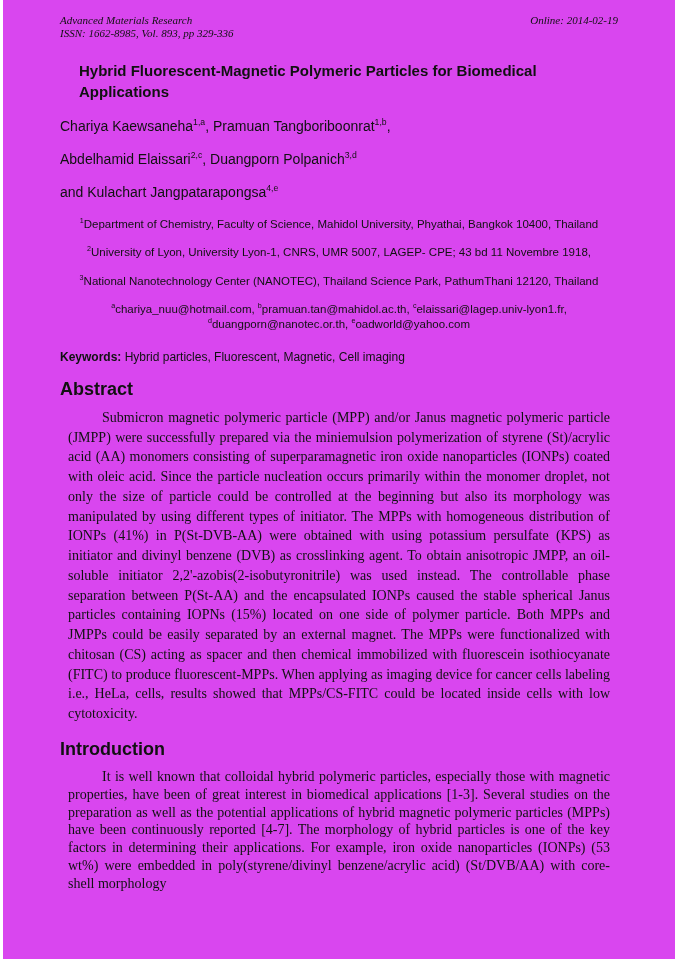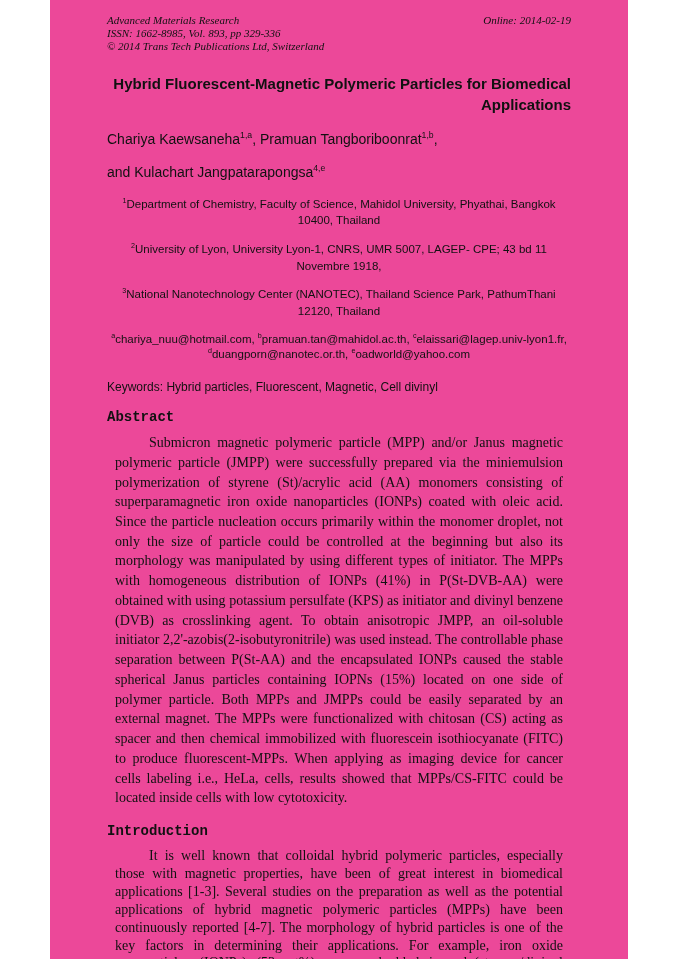--- a/index.html
+++ b/index.html
@@ -2,24 +2,24 @@
 <html><head>
 <meta charset="utf-8">
 <style>
   html, body {
     margin: 0;
     padding: 0;
     background: #ffffff;
   }
   .page {
     position: relative;
-    width: 578px;
+    width: 672px;
     height: 959px;
     margin: 0 auto;
-    background: #ec4899;
+    background: #d946ef;
     color: #111111;
     box-sizing: border-box;
     padding: 14px 57px 0 57px;
     overflow: hidden;
   }
 
   
   .pdf-header {
     display: flex;
     justify-content: space-between;
@@ -33,21 +33,21 @@
   }
   .header-left div { white-space: nowrap; }
   .header-right { white-space: nowrap; }
 
   
   .title {
     font-family: "Liberation Sans", sans-serif;
     font-weight: bold;
     font-size: 15px;
     line-height: 1.4;
-    text-align: right;
+    text-align: left;
     max-width: 520px;
     margin: 9px auto 15px auto;
     color: #111111;
   }
 
   
   .authors {
     font-family: "Liberation Sans", sans-serif;
     font-size: 14px;
     text-align: left;
@@ -69,27 +69,27 @@
   .affil.wide { line-height: 2.3; margin-bottom: 4px; }
   .emails { line-height: 1.32; margin-top: 8px; }
 
   
   .keywords {
     font-family: "Liberation Sans", sans-serif;
     font-size: 12px;
     margin: 18px 0 0 0;
     color: #111111;
   }
-  .keywords b { font-weight: normal; }
+  .keywords b { font-weight: bold; }
 
   
   .sec {
-    font-family: Liberation Mono, monospace;
+    font-family: Liberation Sans, sans-serif;
     font-weight: bold;
-    font-size: 14px;
+    font-size: 18px;
     margin: 15px 0 6px 0;
     color: #111111;
   }
   .body-text {
     font-family: "Liberation Serif", serif;
     font-size: 14px;
     text-align: justify;
     text-indent: 34px;
     margin: 8px;
     color: #111111;
@@ -99,41 +99,41 @@
 </style>
 </head>
 <body>
 
 <div class="page">
 
   <header class="pdf-header">
     <div class="header-left">
       <div>Advanced Materials Research</div>
       <div>ISSN: 1662-8985, Vol. 893, pp 329-336</div>
-      <div>© 2014 Trans Tech Publications Ltd, Switzerland</div>
     </div>
     <div class="header-right">Online: 2014-02-19</div>
   </header>
 
   <h1 class="title">Hybrid Fluorescent-Magnetic Polymeric Particles for Biomedical Applications</h1>
 
   <div class="authors">
     <div class="author-line">Chariya Kaewsaneha<sup>1,a</sup>, Pramuan Tangboriboonrat<sup>1,b</sup>,</div>
+    <div class="author-line">Abdelhamid Elaissari<sup>2,c</sup>, Duangporn Polpanich<sup>3,d</sup></div>
     <div class="author-line">and Kulachart Jangpatarapongsa<sup>4,e</sup></div>
   </div>
 
   <div class="affils">
     <div class="affil"><sup>1</sup>Department of Chemistry, Faculty of Science, Mahidol University, Phyathai, Bangkok 10400, Thailand</div>
     <div class="affil"><sup>2</sup>University of Lyon, University Lyon-1, CNRS, UMR 5007, LAGEP- CPE; 43 bd 11 Novembre 1918,</div>
     <div class="affil"><sup>3</sup>National Nanotechnology Center (NANOTEC), Thailand Science Park, PathumThani 12120, Thailand</div>
     <div class="emails"><sup>a</sup>chariya_nuu@hotmail.com, <sup>b</sup>pramuan.tan@mahidol.ac.th, <sup>c</sup>elaissari@lagep.univ-lyon1.fr, <sup>d</sup>duangporn@nanotec.or.th, <sup>e</sup>oadworld@yahoo.com</div>
   </div>
 
   <p class="keywords"><b>Keywords:</b>
-    <span>Hybrid particles, Fluorescent, Magnetic, Cell divinyl</span>
+    <span>Hybrid particles, Fluorescent, Magnetic, Cell imaging</span>
   </p>
 
   <h2 class="sec">Abstract</h2>
   <p class="body-text abstract">Submicron magnetic polymeric particle (MPP) and/or Janus magnetic polymeric particle (JMPP) were successfully prepared via the miniemulsion polymerization of styrene (St)/acrylic acid (AA) monomers consisting of superparamagnetic iron oxide nanoparticles (IONPs) coated with oleic acid. Since the particle nucleation occurs primarily within the monomer droplet, not only the size of particle could be controlled at the beginning but also its morphology was manipulated by using different types of initiator. The MPPs with homogeneous distribution of IONPs (41%) in P(St-DVB-AA) were obtained with using potassium persulfate (KPS) as initiator and divinyl benzene (DVB) as crosslinking agent. To obtain anisotropic JMPP, an oil-soluble initiator 2,2'-azobis(2-isobutyronitrile) was used instead. The controllable phase separation between P(St-AA) and the encapsulated IONPs caused the stable spherical Janus particles containing IOPNs (15%) located on one side of polymer particle. Both MPPs and JMPPs could be easily separated by an external magnet. The MPPs were functionalized with chitosan (CS) acting as spacer and then chemical immobilized with fluorescein isothiocyanate (FITC) to produce fluorescent-MPPs. When applying as imaging device for cancer cells labeling i.e., HeLa, cells, results showed that MPPs/CS-FITC could be located inside cells with low cytotoxicity.</p>
 
   <h2 class="sec">Introduction</h2>
   <p class="body-text intro">It is well known that colloidal hybrid polymeric particles, especially those with magnetic properties, have been of great interest in biomedical applications [1-3]. Several studies on the preparation as well as the potential applications of hybrid magnetic polymeric particles (MPPs) have been continuously reported [4-7]. The morphology of hybrid particles is one of the key factors in determining their applications. For example, iron oxide nanoparticles (IONPs) (53 wt%) were embedded in poly(styrene/divinyl benzene/acrylic acid) (St/DVB/AA) with core-shell morphology</p>
 
 </div>
 

